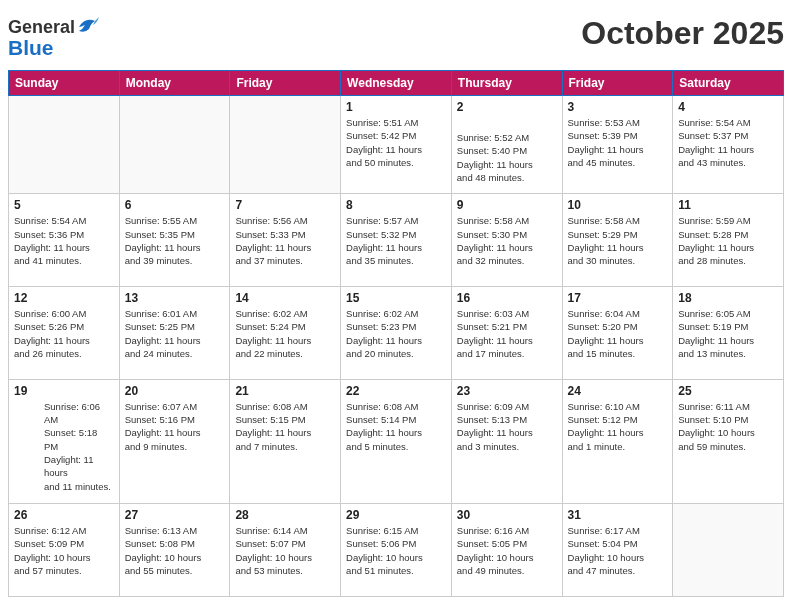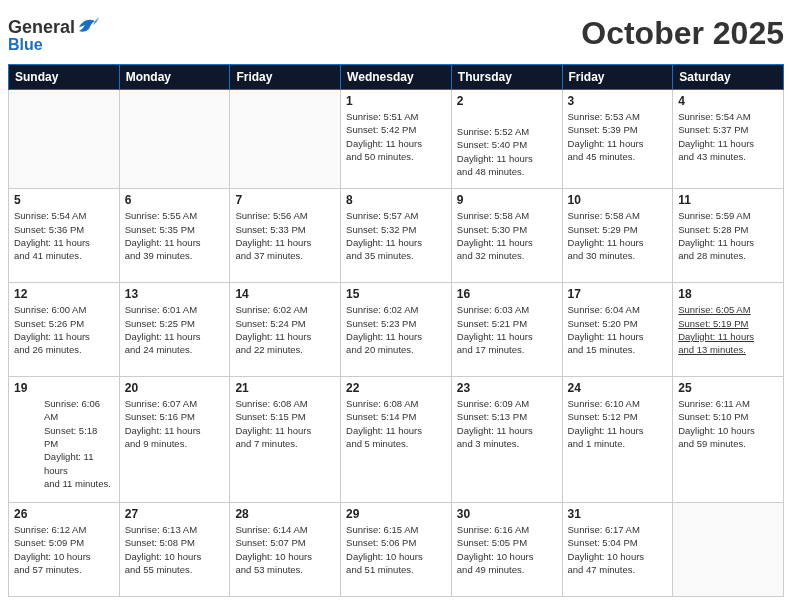--- a/index.html
+++ b/index.html
@@ -31,21 +31,21 @@
     .logo-text {
       display: flex;
       align-items: center;
     }
     .logo-general {
       font-size: 18px;
       font-weight: bold;
       color: #333;
     }
     .logo-blue {
-      font-size: 16px;
+      font-size: 21px;
       font-weight: bold;
       color: #1a6fc4;
     }
     .title-block {
       text-align: right;
     }
     .month-title {
       font-size: 32px;
       font-weight: bold;
       color: #333;
@@ -55,21 +55,21 @@
       color: #555;
     }
     .calendar {
       flex: 1;
       border: 1px solid #ccc;
       border-collapse: collapse;
       width: 100%;
       table-layout: fixed;
     }
     .calendar th {
-      background-color: #0f172a;
+      background-color: #be185d;
       color: white;
       text-align: left;
       padding: 5px 6px;
       font-size: 12px;
       font-weight: bold;
       border: 1px solid #1a6fc4;
     }
     .calendar td {
       border: 1px solid #ccc;
       vertical-align: top;
@@ -252,21 +252,21 @@
           </td>
           <td>
             <div class="day-number">17</div>
             <div class="day-info" style="white-space: pre-line;">Sunrise: 6:04 AM
 Sunset: 5:20 PM
 Daylight: 11 hours
 and 15 minutes.</div>
           </td>
           <td>
             <div class="day-number">18</div>
-            <div class="day-info" style="white-space: pre-line; text-decoration: underline;">Sunrise: 6:05 AM
+            <div class="day-info" style="white-space: pre-line;">Sunrise: 6:05 AM
 Sunset: 5:19 PM
 Daylight: 11 hours
 and 13 minutes.</div>
           </td>
         </tr>
         <tr>
           <td>
             <div class="day-number">19</div>
             <div class="day-info" style="white-space: pre-line; margin-left: 30px;">Sunrise: 6:06 AM
 Sunset: 5:18 PM

